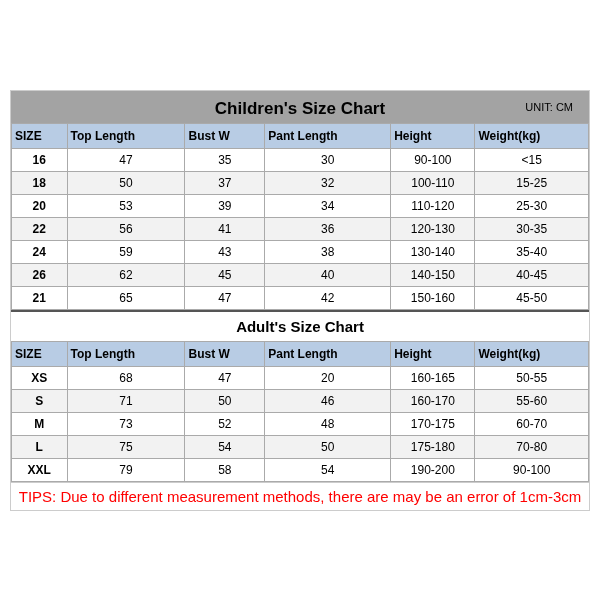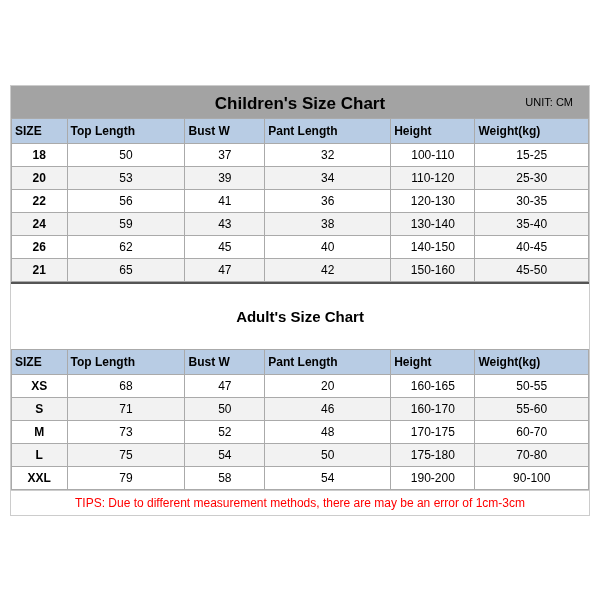--- a/index.html
+++ b/index.html
@@ -58,27 +58,27 @@
     tr:nth-child(odd) td {
       background: #fff;
     }
     td.size-col {
       font-weight: bold;
     }
     .section-header {
       text-align: center;
       font-size: 15px;
       font-weight: bold;
-      padding: 24px 4px;
+      padding: 6px 4px;
       background: #fff;
       border-top: 2px solid #555;
     }
     .tips {
       text-align: center;
-      font-size: 12px;
+      font-size: 15px;
       color: red;
       padding: 5px 4px;
       border-top: 1px solid #ccc;
     }
   </style>
 </head>
 <body>
 
 <div class="chart-container">
   <div class="main-title">
@@ -91,20 +91,28 @@
       <tr>
         <th>SIZE</th>
         <th>Top Length</th>
         <th>Bust W</th>
         <th>Pant Length</th>
         <th>Height</th>
         <th>Weight(kg)</th>
       </tr>
     </thead>
     <tbody id="children-tbody">
+    <tr>
+          <td class="size-col">16</td>
+          <td>47</td>
+          <td>35</td>
+          <td>30</td>
+          <td>90-100</td>
+          <td>&lt;15</td>
+        </tr>
         <tr>
           <td class="size-col">18</td>
           <td>50</td>
           <td>37</td>
           <td>32</td>
           <td>100-110</td>
           <td>15-25</td>
         </tr>
         <tr>
           <td class="size-col">20</td>

